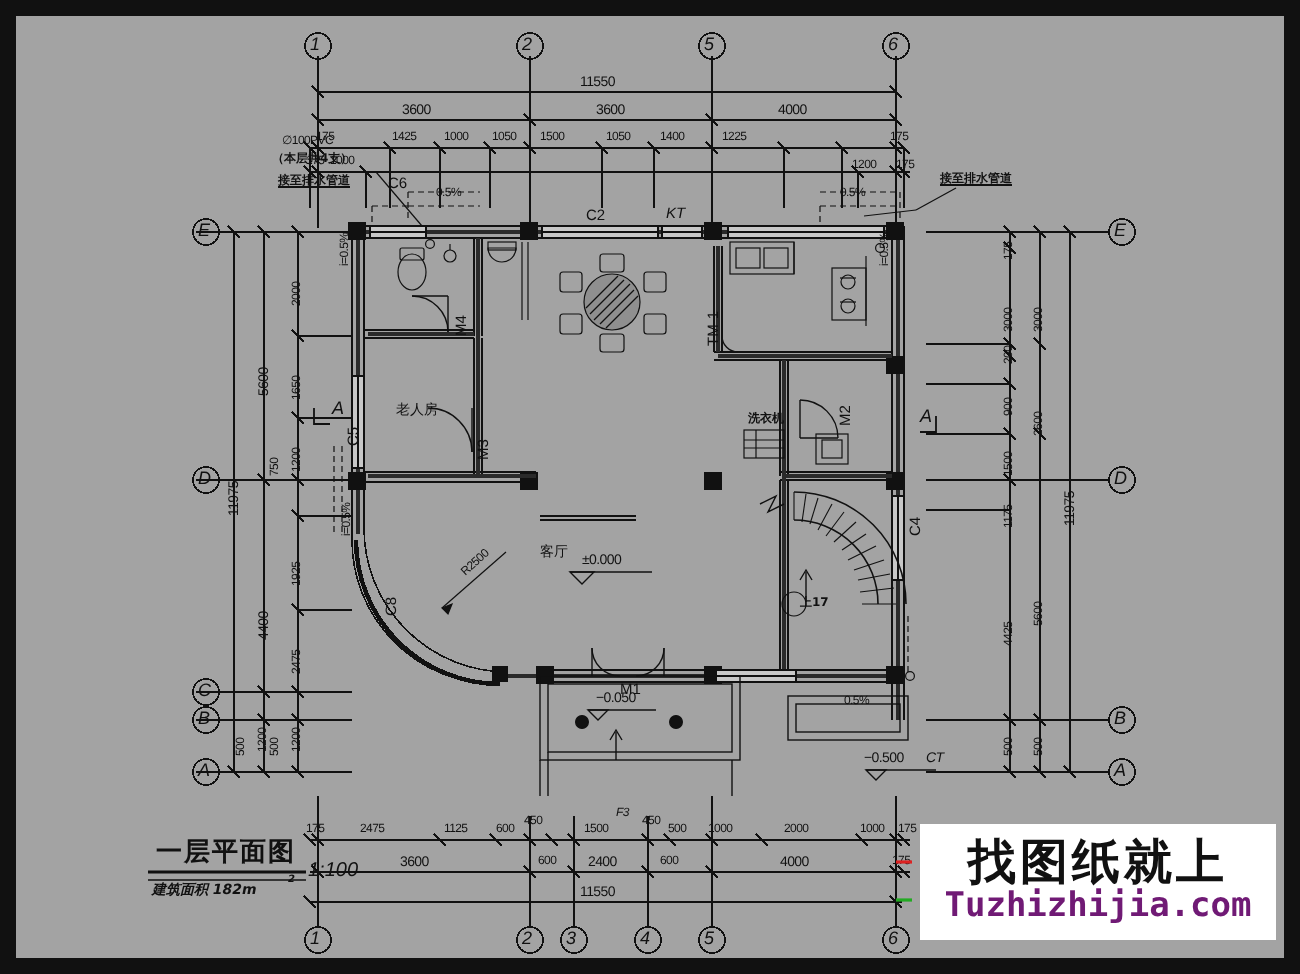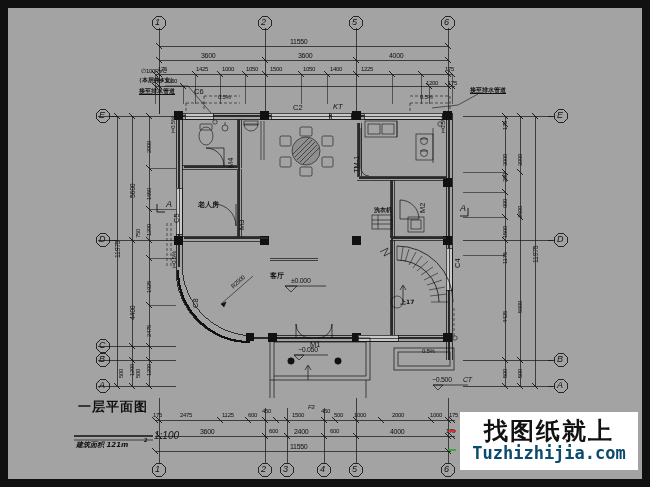--- a/index.html
+++ b/index.html
@@ -5,30 +5,30 @@
   html,body{margin:0;padding:0;background:#1a1a1a;}
   body{width:650px;height:487px;overflow:hidden;font-family:"Liberation Sans",sans-serif;}
   #frame{position:relative;width:650px;height:487px;background:#111;box-sizing:border-box;}
   #sheet{position:absolute;left:8px;top:8px;width:634px;height:471px;background:#a3a3a3;overflow:hidden;}
   .abs{position:absolute;}
   svg{display:block;}
   .t{position:absolute;font-family:"Liberation Sans",sans-serif;color:#111;white-space:nowrap;line-height:1;}
   .t.v{transform-origin:0 0;transform:rotate(-90deg);}
   .dim{font-size:7px;letter-spacing:-0.3px;}
   .dim6{font-size:6px;letter-spacing:-0.3px;}
-  .cn{font-size:7px;font-family:"DejaVu Sans",sans-serif;font-weight:bold;}
+  .cn{font-size:7px;font-family:"DejaVu Sans",sans-serif;font-weight:normal;}
   .cn6{font-size:6px;font-family:"DejaVu Sans",sans-serif;font-weight:bold;}
   .lbl{font-size:7.5px;}
   .grid-id{font-size:9px;font-style:italic;}
   .titleCN{font-size:13px;font-family:"DejaVu Sans",sans-serif;font-weight:bold;letter-spacing:1px;}
   .scaleT{font-size:10px;font-style:italic;}
   .areaT{font-size:7px;font-family:"DejaVu Sans",sans-serif;font-style:italic;font-weight:bold;}
   #wm{position:absolute;background:#fff;text-align:center;box-shadow:0 0 0 0px #fff;}
   #wm .wm1{font-family:"DejaVu Sans",sans-serif;font-weight:bold;font-size:24px;color:#111;letter-spacing:2px;line-height:26px;}
-  #wm .wm2{font-family:"DejaVu Sans Mono","Liberation Mono",monospace;font-weight:bold;font-size:17px;color:#0c4a6e;line-height:19px;letter-spacing:0px;}
+  #wm .wm2{font-family:"DejaVu Sans Mono","Liberation Mono",monospace;font-weight:bold;font-size:17px;color:#701a75;line-height:19px;letter-spacing:0px;}
 </style>
 </head>
 <body>
 
 <div id="frame">
   <div id="sheet">
 
     <svg class="abs" style="left:0;top:0" width="634" height="471" viewBox="0 0 634 471">
       <g stroke="#111" fill="none" stroke-width="0.7" shape-rendering="crispEdges">
 
@@ -663,23 +663,23 @@
 
     <div class="t cn6" style="left:366px;top:199px">洗衣机</div>
     <div class="t cn6" style="left:392px;top:291px">上17</div>
     <div class="t dim6" style="left:222px;top:277px;transform:rotate(-42deg);transform-origin:0 0">R2500</div>
 
     <div class="t grid-id" style="left:158px;top:192px">A</div>
     <div class="t grid-id" style="left:452px;top:196px">A</div>
 
     <div class="t dim6" style="left:300px;top:396px;font-style:italic">F3</div>
 
-    <div class="t titleCN" style="left:70px;top:392px">一层平面图</div>
+    <div class="t titleCN" style="left:70px;top:412px">一层平面图</div>
     <div class="t scaleT" style="left:146px;top:423px">1:100</div>
-    <div class="t areaT" style="left:68px;top:434px">建筑面积 121m</div>
+    <div class="t areaT" style="left:68px;top:434px">建筑面积 182m</div>
     <div class="t areaT" style="left:136px;top:430px;font-size:5px">2</div>
 
     <div id="wm" style="left:452px;top:404px;width:178px;height:58px;padding-top:6px;box-sizing:border-box">
       <div class="wm1">找图纸就上</div>
       <div class="wm2">Tuzhizhijia.com</div>
     </div>
     <svg class="abs" style="left:440px;top:418px" width="16" height="34">
       <line x1="0" y1="5" x2="8" y2="5" stroke="#d22" stroke-width="1.6"></line>
       <line x1="0" y1="24" x2="8" y2="24" stroke="#2a2" stroke-width="1.6"></line>
     </svg>

